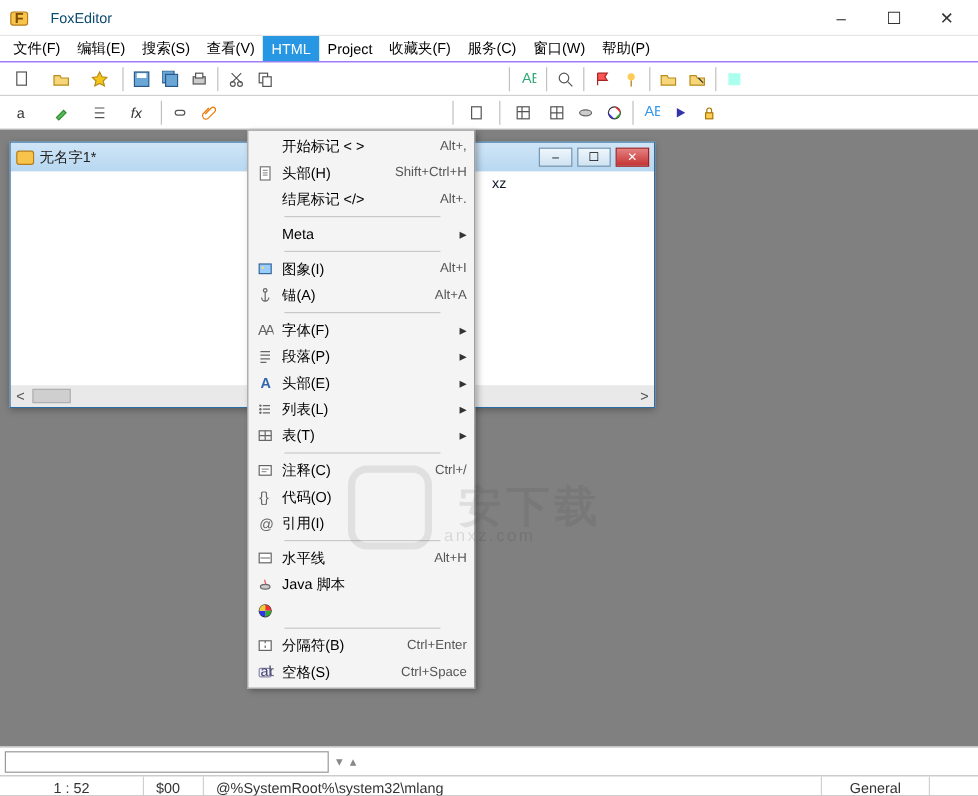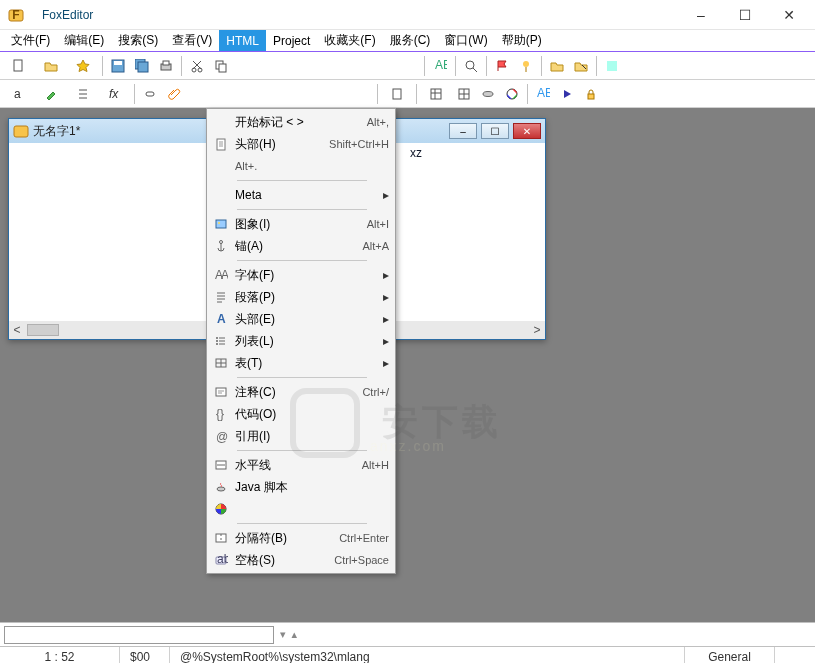--- a/index.html
+++ b/index.html
@@ -38,21 +38,21 @@
 .ddsep { height: 1px; background: #c8c8c8; margin: 3px 28px 3px 30px; }
 .dditem { height: 22px; display: flex; align-items: center; padding: 0 6px 0 4px; }
 .dditem .ddicn { width: 20px; height: 16px; display: flex; align-items: center; justify-content: center; margin-right: 4px; color: #666; }
 .dditem .ddlbl { flex: 1; }
 .dditem .ddsc { color: #555; font-size: 11px; }
 .dditem .ddarr { width: 10px; text-align: right; color: #333; }
 
 .watermark { position: absolute; left: 290px; top: 280px; width: 220px; height: 80px; opacity: 0.12; pointer-events: none; }
 .watermark .wmicon { position: absolute; left: 0; top: 0; width: 70px; height: 70px; border: 6px solid #555; border-radius: 16px; }
 .watermark .wmtext { position: absolute; left: 92px; top: 10px; font-size: 36px; font-weight: bold; color: #444; letter-spacing: 4px; }
-.watermark .wmsub { position: absolute; left: 80px; top: 50px; font-size: 14px; color: #fef9c3; letter-spacing: 2px; }
+.watermark .wmsub { position: absolute; left: 80px; top: 50px; font-size: 14px; color: #0f172a; letter-spacing: 2px; }
 
 .searchbar { height: 24px; border-top: 1px solid #c0c0c0; display: flex; align-items: center; padding: 0 4px; gap: 6px; }
 .searchbar input { flex: 0 0 270px; height: 18px; border: 1px solid #999; padding: 0 4px; }
 .searchbar .sicn { font-size: 11px; color: #888; }
 
 .statusbar { height: 20px; border-top: 1px solid #c0c0c0; display: flex; align-items: center; font-size: 11px; color: #333; }
 .statusbar .cell { padding: 0 10px; border-right: 1px solid #d0d0d0; height: 100%; display: flex; align-items: center; }
 .statusbar .cell.pos { width: 120px; justify-content: center; }
 .statusbar .cell.path { flex: 1; }
 .statusbar .cell.mode { width: 90px; justify-content: center; }
@@ -305,20 +305,21 @@
           <svg width="14" height="14">
             <rect x="3" y="2" width="8" height="11" fill="#fff" stroke="#777"></rect>
             <path d="M5 5h4M5 7h4M5 9h4" stroke="#999"></path>
           </svg>
         </span>
         <span class="ddlbl">头部(H)</span>
         <span class="ddsc">Shift+Ctrl+H</span>
       </div>
       <div class="dditem">
         <span class="ddicn"></span>
+        <span class="ddlbl">结尾标记 &lt;/&gt;</span>
         <span class="ddsc">Alt+.</span>
       </div>
       <div class="ddsep"></div>
       <div class="dditem">
         <span class="ddicn"></span>
         <span class="ddlbl">Meta</span>
         <span class="ddarr">▸</span>
       </div>
       <div class="ddsep"></div>
       <div class="dditem">

